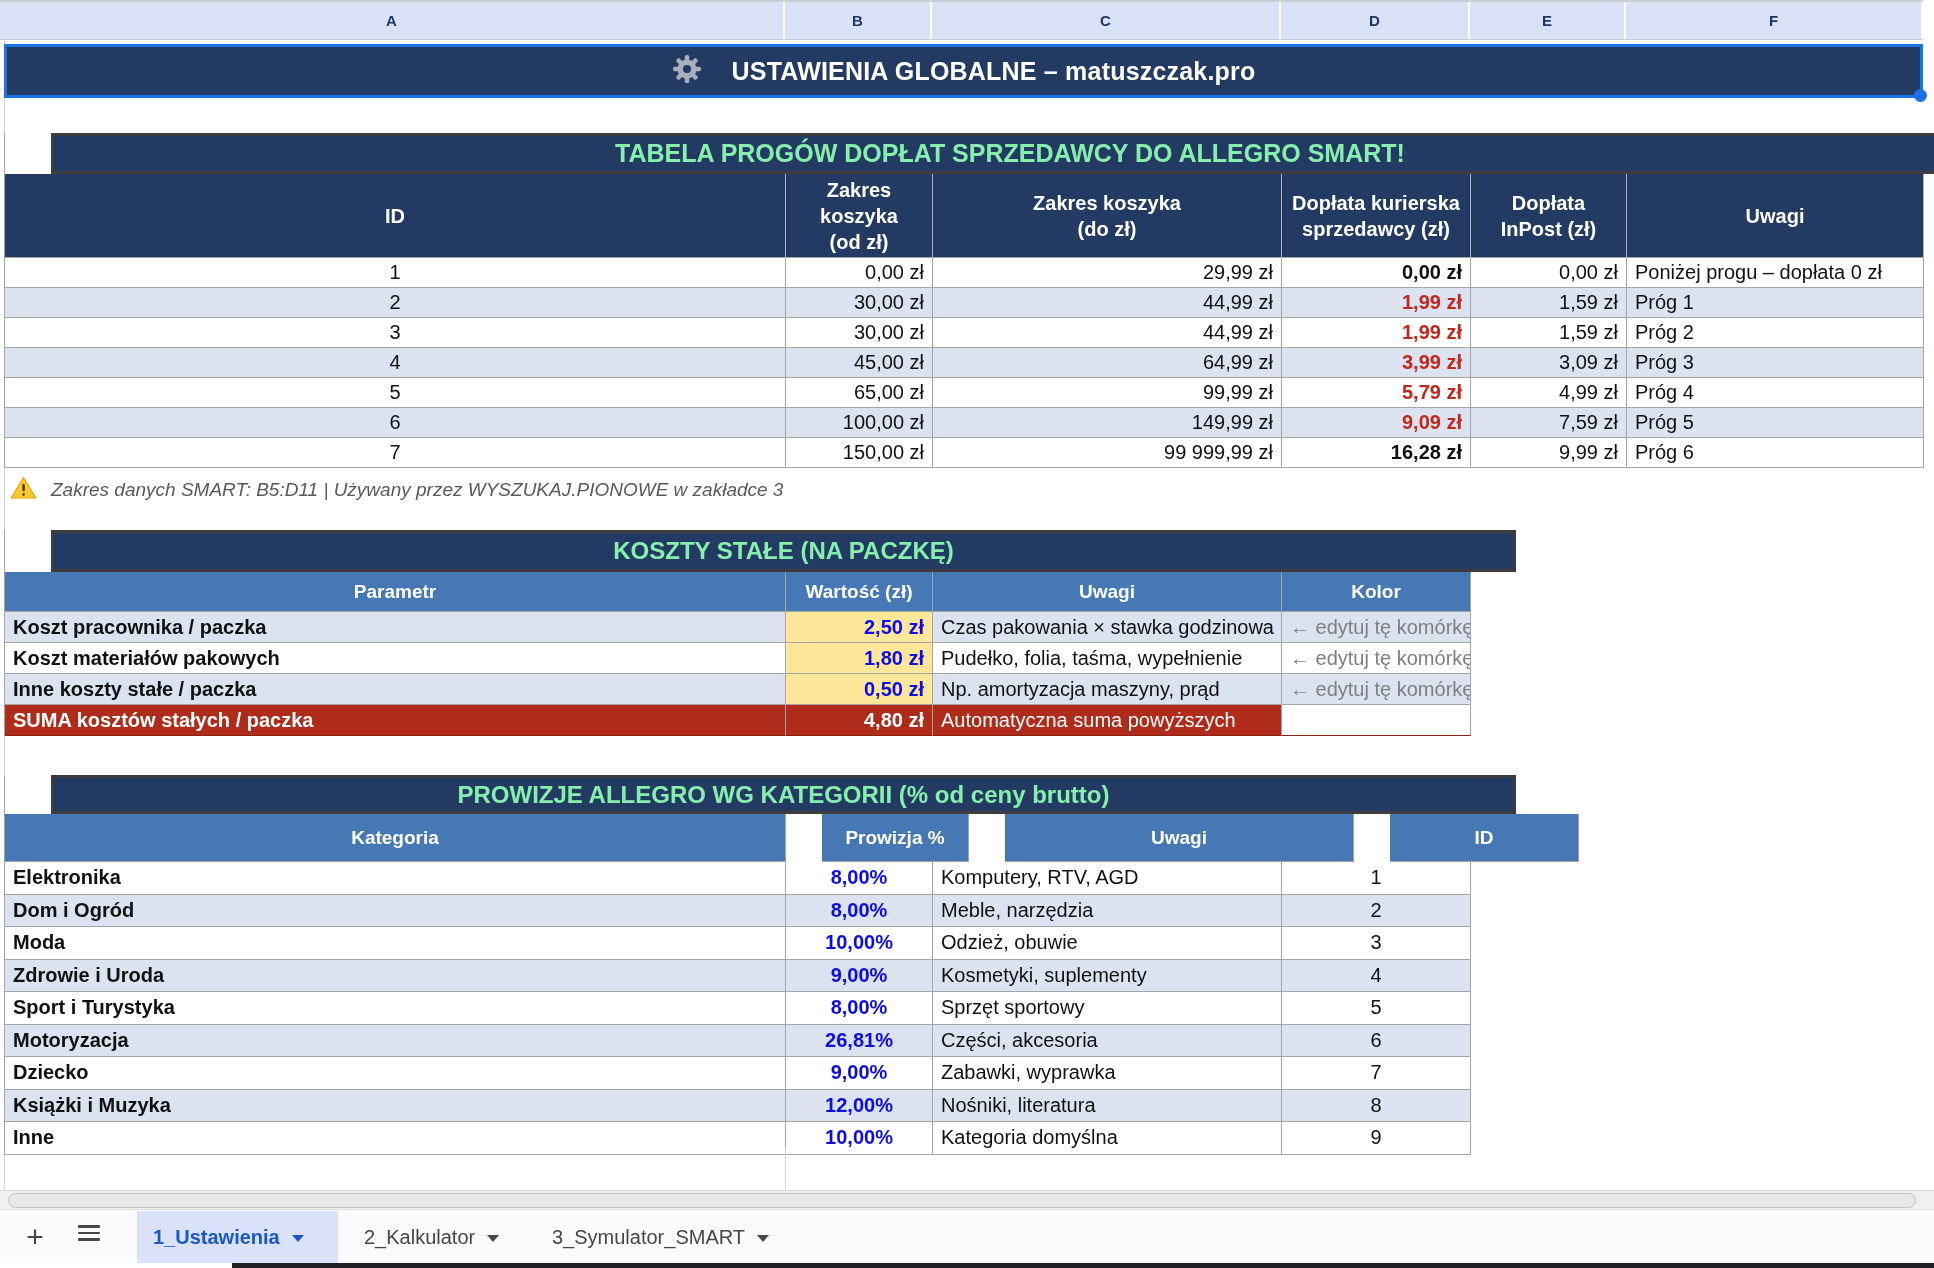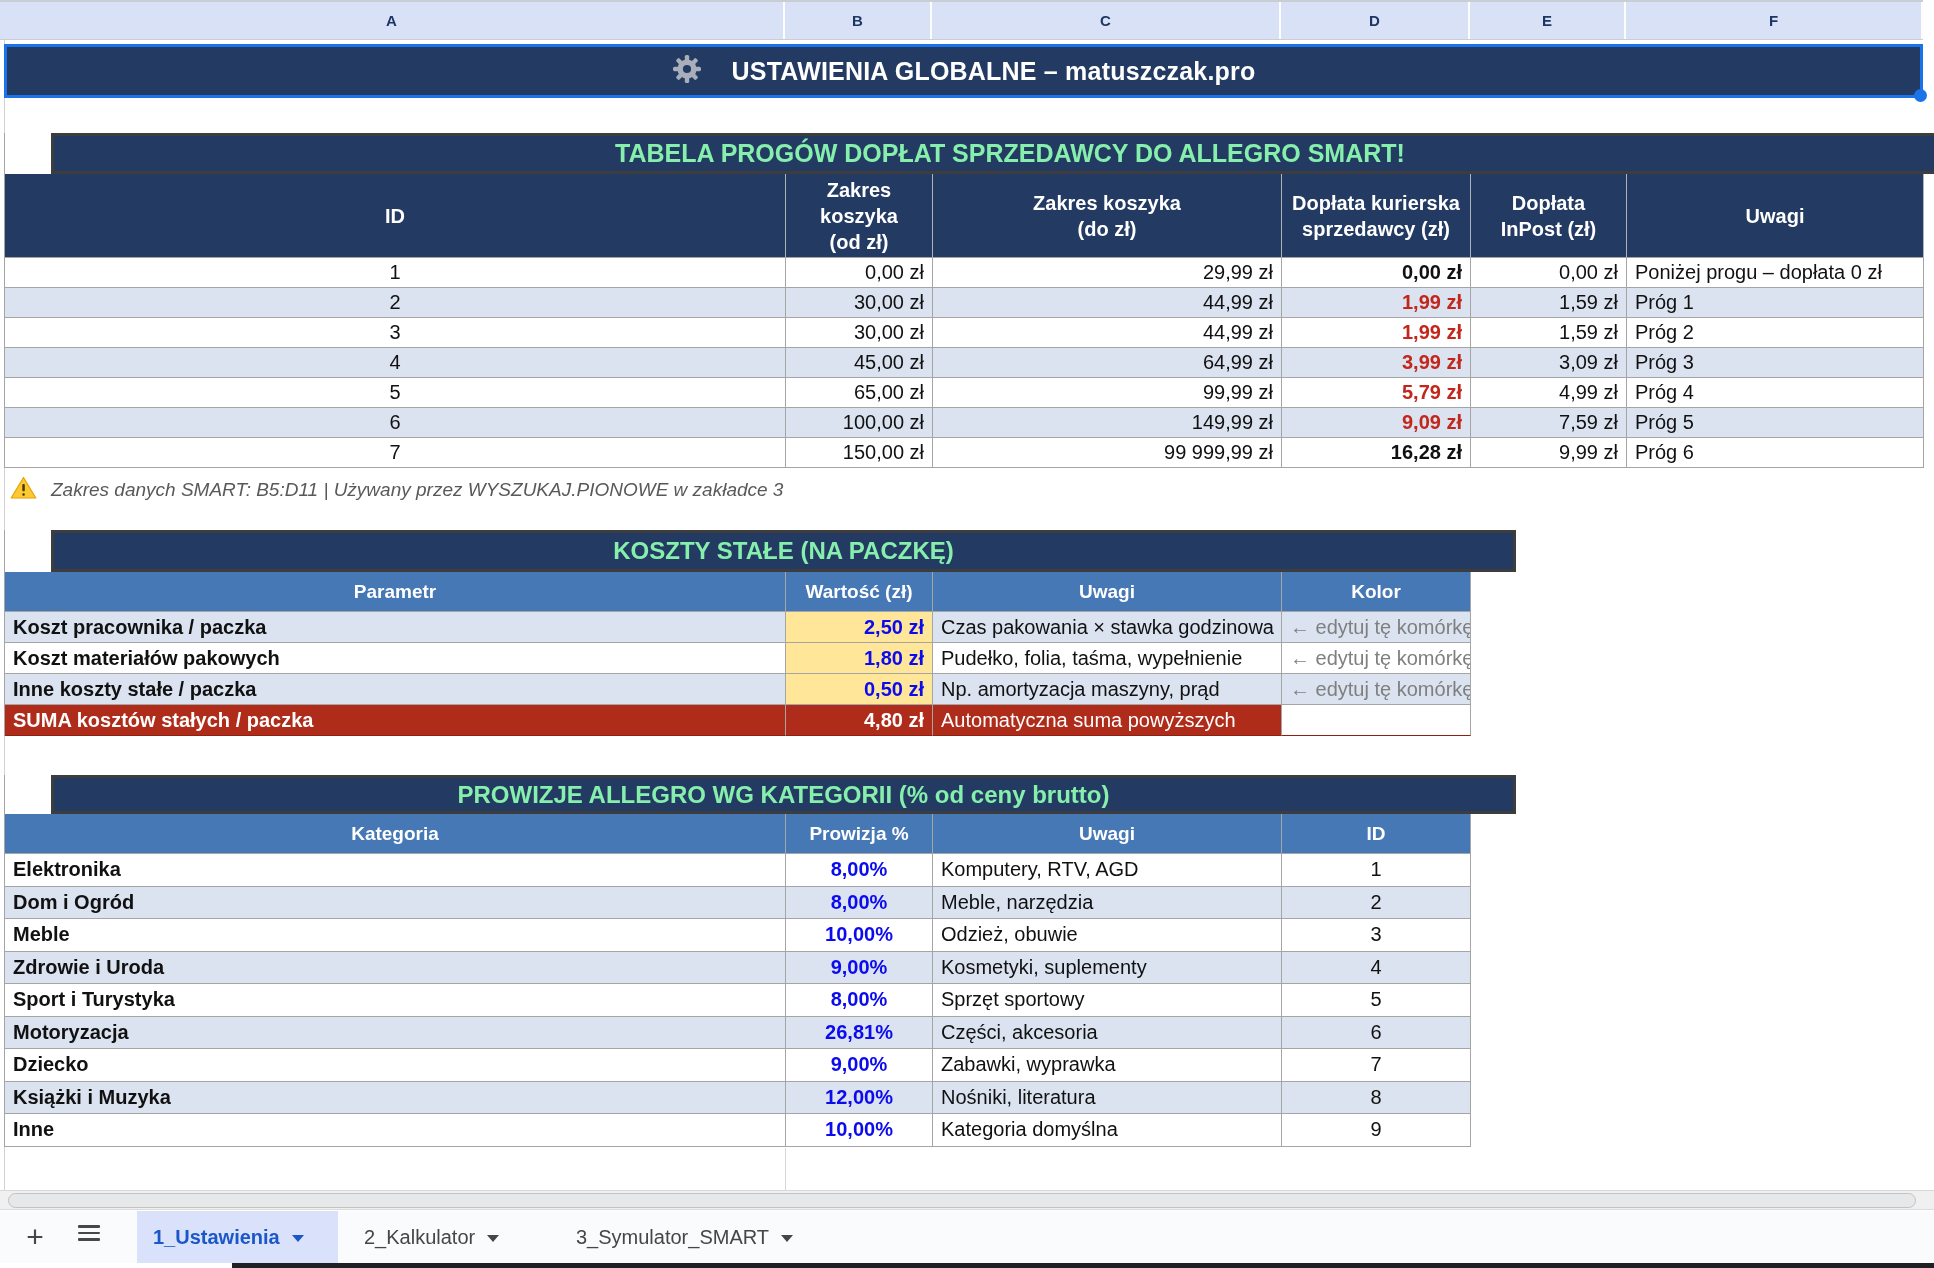--- a/index.html
+++ b/index.html
@@ -49,21 +49,21 @@
   
   .t2{left:4px;top:530px;width:1466px;}
   .t2 .ttl{height:42px;font-size:24px;}
   .t2 .thead{height:40px;}
   .t2 .r{height:31px;}
   .sumr .c{background:#b02c1a;color:#fff;border-bottom-color:#8c2114;}
   .sumr .wcell{background:#fff;}
   
   .t3{left:4px;top:775px;width:1466px;}
   .t3 .ttl{height:39px;font-size:24px;}
-  .t3 .thead{height:40px;}
+  .t3 .thead{height:48px;gap:36px;}
   .t3 .r{height:32.5px;}
   
   .note{position:absolute;left:10px;top:476px;display:flex;align-items:center;gap:14px;}
   .note .txt{font-style:italic;font-size:19px;color:#595959;}
   .stub{position:absolute;left:785px;top:1148px;width:1px;height:42px;background:#d6d6d6;}
   
   .hscroll{position:absolute;left:0;top:1190px;width:1934px;height:20px;background:#f0f0f0;
            border-top:1px solid #d8d8d8;border-bottom:1px solid #dcdcdc;}
   .hthumb{position:absolute;left:8px;top:2px;width:1908px;height:15px;background:#e7e8ea;
           border:1px solid #c2c2c2;border-radius:8px;}
@@ -245,21 +245,21 @@
       <div class="c">Komputery, RTV, AGD</div>
       <div class="c ac">1</div>
     </div>
     <div class="row r band">
       <div class="c b">Dom i Ogród</div>
       <div class="c ac b blu">8,00%</div>
       <div class="c">Meble, narzędzia</div>
       <div class="c ac">2</div>
     </div>
     <div class="row r">
-      <div class="c b">Meble</div>
+      <div class="c b">Moda</div>
       <div class="c ac b blu">10,00%</div>
       <div class="c">Odzież, obuwie</div>
       <div class="c ac">3</div>
     </div>
     <div class="row r band">
       <div class="c b">Zdrowie i Uroda</div>
       <div class="c ac b blu">9,00%</div>
       <div class="c">Kosmetyki, suplementy</div>
       <div class="c ac">4</div>
     </div>
@@ -309,21 +309,21 @@
       <div></div>
     </div>
     <div class="tab active" style="left:137px;width:201px;">
       <span>1_Ustawienia</span>
       <span class="caret"></span>
     </div>
     <div class="tab" style="left:348px;">
       <span>2_Kalkulator</span>
       <span class="caret"></span>
     </div>
-    <div class="tab" style="left:560px;justify-content:space-between;">
+    <div class="tab" style="left:536px;justify-content:space-between;">
       <span>3_Symulator_SMART</span>
       <span class="caret"></span>
     </div>
   </div>
 
   <div class="darkband"></div>
 
 </div>
 
 </body></html>

